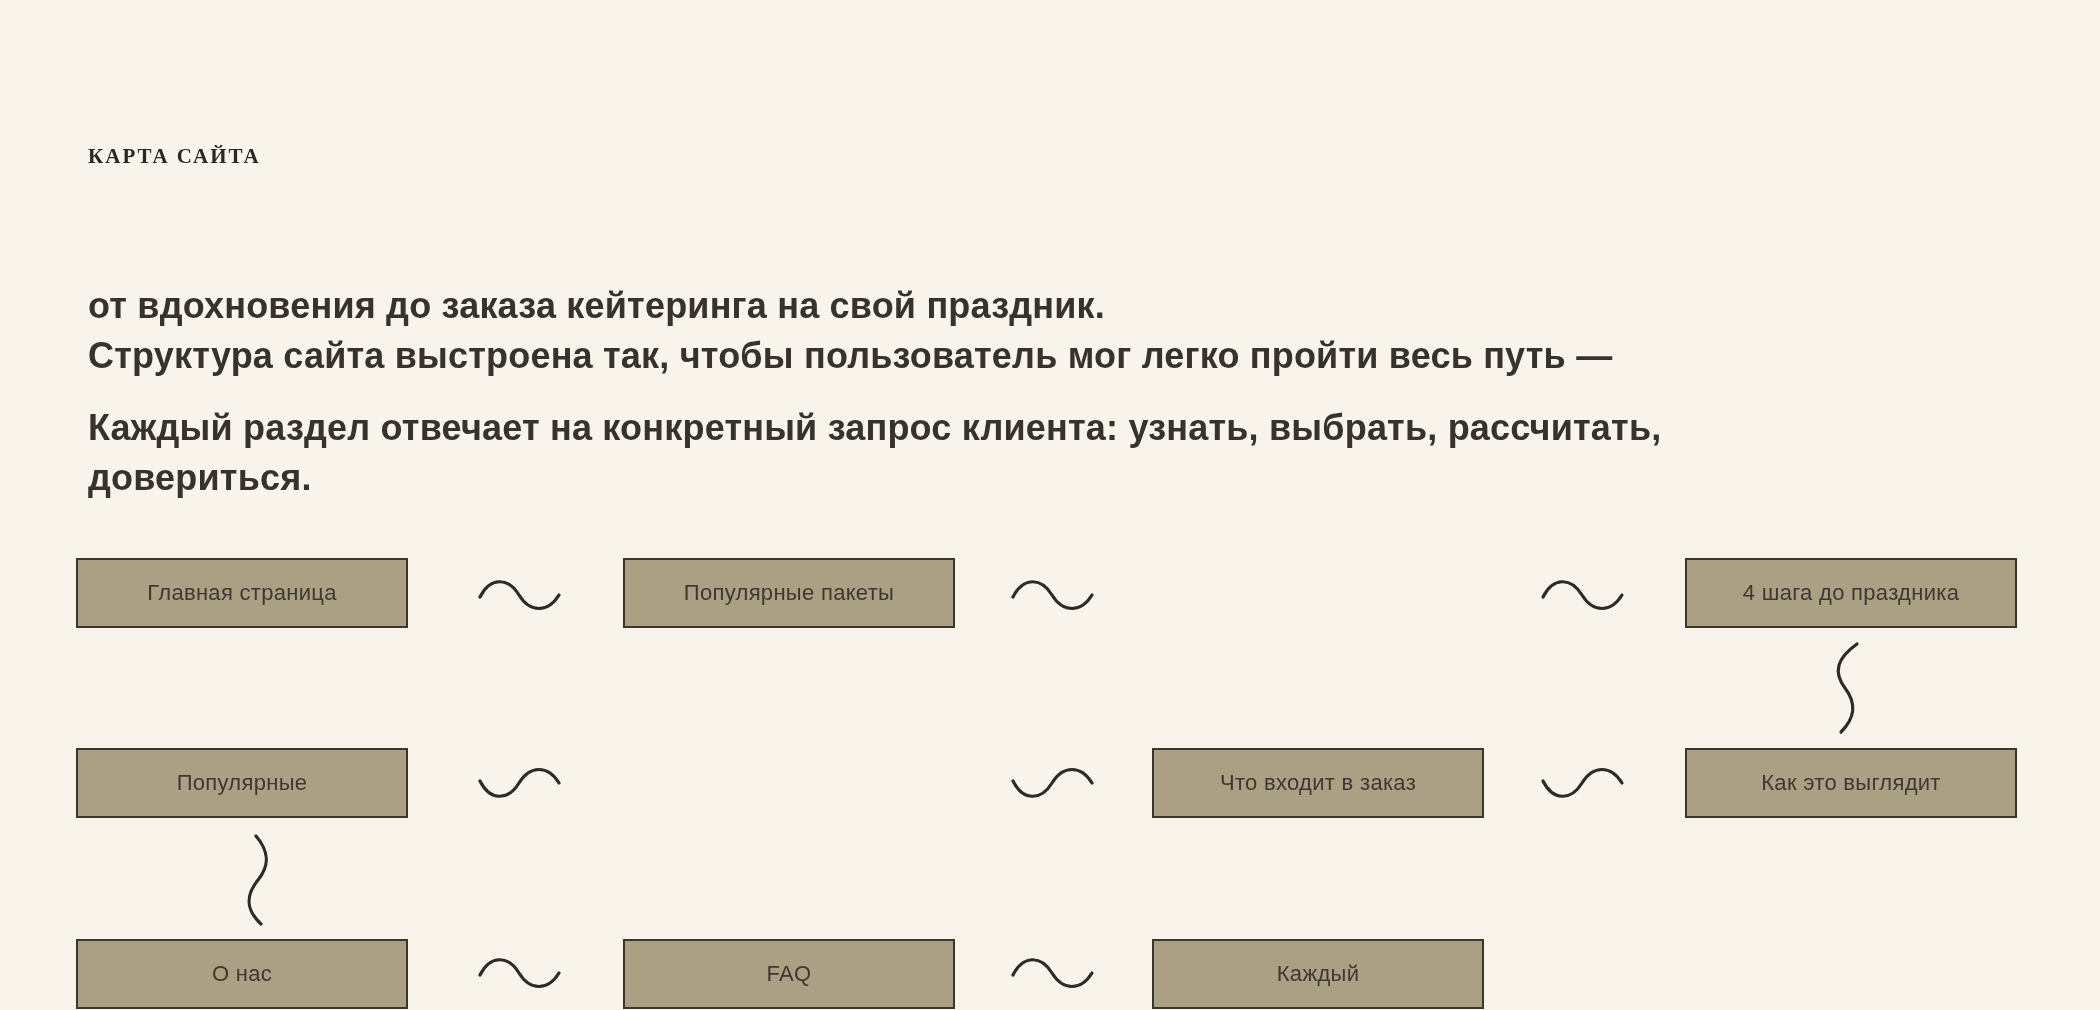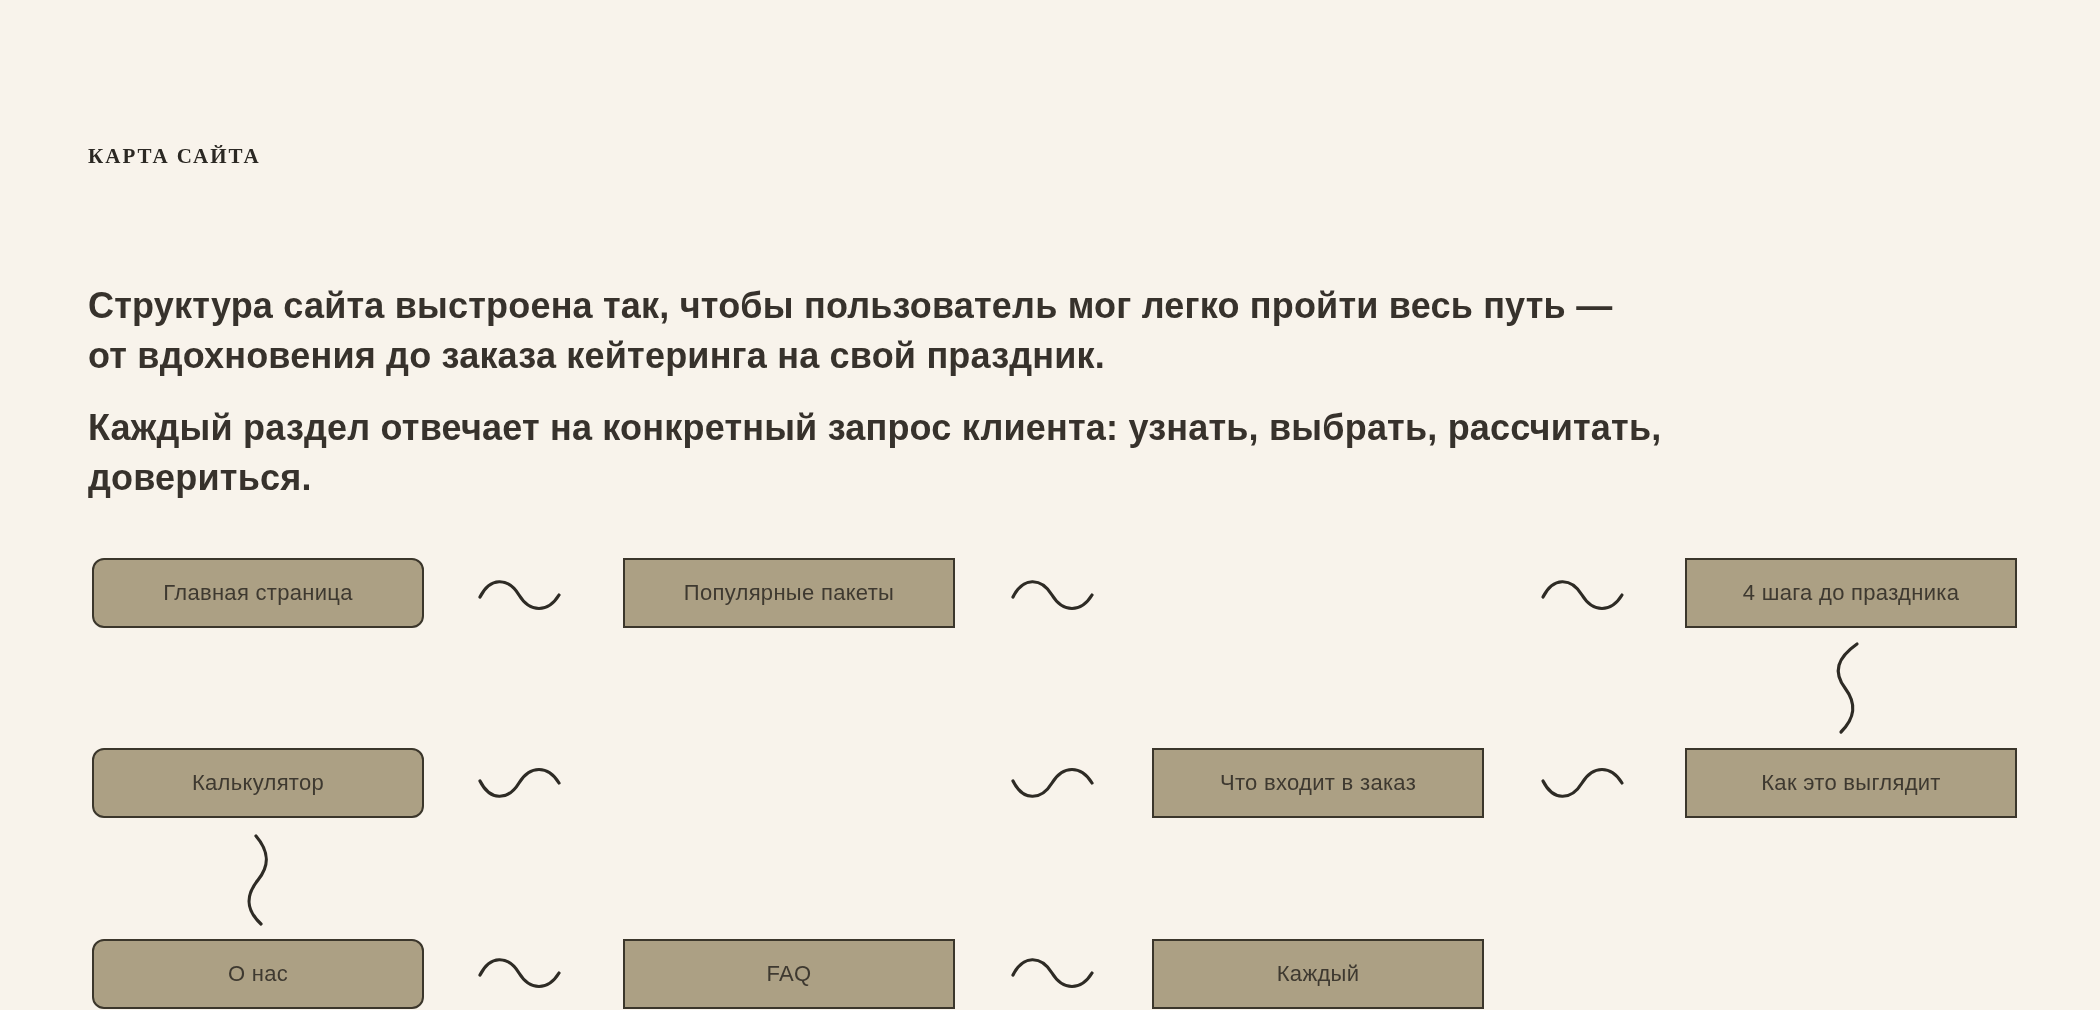--- a/index.html
+++ b/index.html
@@ -46,45 +46,45 @@
   .conn svg{display:block;}
   .conn path{
     fill:none;
     stroke:var(--stroke,#2e2b25);
     stroke-width:3.2;
     stroke-linecap:round;
   }
 
   
   .r1{top:558px;} .r2{top:748px;} .r3{top:939px;}
-  .c1{left:92px;border-radius:12px;} .c2{left:623px;} .c3{left:1152px;} .c4{left:1685px;}
+  .c1{left:76px;} .c2{left:623px;} .c3{left:1152px;} .c4{left:1685px;}
 </style>
 </head>
 <body style="--bg: #f8f3eb; --heading: #2b2823; --text: #37322c; --node-fill: #aca084; --node-border: #3b362b; --node-text: #3e3930; --stroke: #2e2b25;">
 
 <div class="canvas">
 
   <div class="eyebrow">КАРТА САЙТА</div>
 
   <div class="intro">
     <p>
+      <span>от вдохновения до заказа кейтеринга на свой праздник.</span>
       <span>Структура сайта выстроена так, чтобы пользователь мог легко пройти весь путь —</span>
-      <span>от вдохновения до заказа кейтеринга на свой праздник.</span>
     </p>
     <p>
       <span>Каждый раздел отвечает на конкретный запрос клиента: узнать, выбрать, рассчитать,</span>
       <span>довериться.</span>
     </p>
   </div>
 
   <div class="node r1 c1">Главная страница</div>
   <div class="node r1 c2">Популярные пакеты</div>
   <div class="node r1 c4">4 шага до праздника</div>
 
-  <div class="node r2 c1">Калькулятор</div>
+  <div class="node r2 c1">Популярные</div>
   <div class="node r2 c3">Что входит в заказ</div>
   <div class="node r3 c1">О нас</div>
 
   <div class="node r2 c4">Как это выглядит</div>
   <div class="node r3 c2">FAQ</div>
   <div class="node r3 c3">Каждый</div>
 
   <div class="conn" style="left:477px;top:573px;">
     <svg width="85" height="44" viewBox="0 0 85 44">
         <path d="M3 24 C13 4, 31 4, 42 22 C53 40, 71 40, 82 22"></path>

